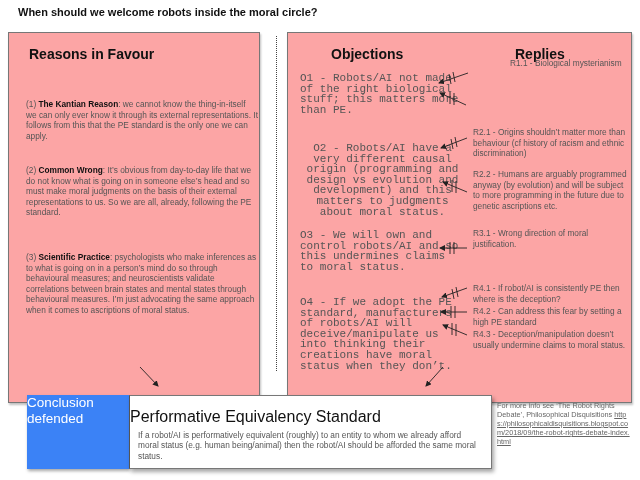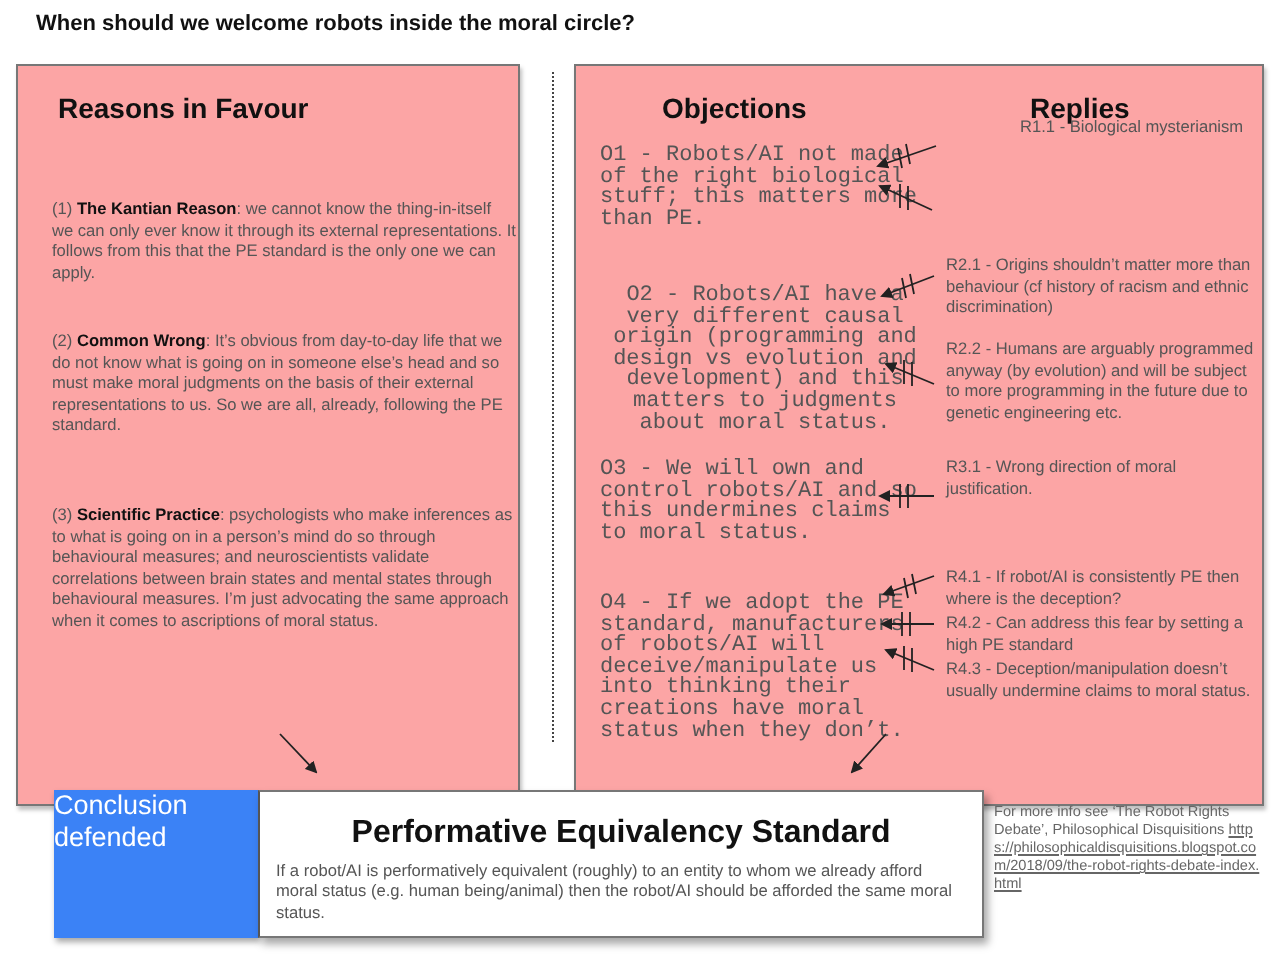--- a/index.html
+++ b/index.html
@@ -51,22 +51,22 @@
     font-size: 13.5px; line-height: 16px;
     display: flex; align-items: flex-start; 
     box-shadow: 1px 2px 3px rgba(0,0,0,0.35);
   }
   .concl-white {
     position: absolute; left: 129px; top: 395px; width: 363px; height: 74px;
     background: #fff; border: 1px solid #777; border-left: 1px solid #555;
     box-shadow: 2px 3px 4px rgba(0,0,0,0.35);
   }
   .concl-title {
-    position: absolute; left: 0; width: 100%; top: 12px; text-align: center;
-    font-size: 16px; font-weight: bold; color: #111; padding-left: 52px;
+    position: absolute; left: 0; width: 100%; top: 12px; 
+    font-size: 16px; font-weight: normal; color: #111; padding-left: 52px;
   }
   .concl-text {
     position: absolute; left: 8px; top: 34px; width: 345px;
     font-size: 8.3px; line-height: 10.3px; color: #555;
   }
 
   .more-info {
     position: absolute; left: 497px; top: 401px; width: 135px;
     font-size: 7.3px; line-height: 9px; color: #666;
   }
@@ -102,21 +102,21 @@
   <div class="panel-heading" style="left:43px; top:13px;">Objections</div>
   <div class="panel-heading" style="left:227px; top:13px;">Replies</div>
 
   <div class="obj" style="top:40px;">O1 - Robots/AI not made of the right biological stuff; this matters more than PE.</div>
   <div class="obj" style="top:110px;text-align:center;">O2 - Robots/AI have a very different causal origin (programming and design vs evolution and development) and this matters to judgments about moral status.</div>
   <div class="obj" style="top:197px;">O3 - We will own and control robots/AI and so this undermines claims to moral status.</div>
   <div class="obj" style="top:264px;">O4 - If we adopt the PE standard, manufacturers of robots/AI will deceive/manipulate us into thinking their creations have moral status when they don’t.</div>
 
   <div class="rep" style="top:25px;padding-left:37px;">R1.1 - Biological mysterianism</div>
   <div class="rep" style="top:94px;">R2.1 - Origins shouldn’t matter more than behaviour (cf history of racism and ethnic discrimination)</div>
-  <div class="rep" style="top:136px;">R2.2 - Humans are arguably programmed anyway (by evolution) and will be subject to more programming in the future due to genetic engineering etc.</div>
+  <div class="rep" style="top:136px;">R2.2 - Humans are arguably programmed anyway (by evolution) and will be subject to more programming in the future due to genetic ascriptions etc.</div>
   <div class="rep" style="top:195px;">R3.1 - Wrong direction of moral justification.</div>
   <div class="rep" style="top:250px;">R4.1 - If robot/AI is consistently PE then where is the deception?</div>
   <div class="rep" style="top:273px;">R4.2 - Can address this fear by setting a high PE standard</div>
   <div class="rep" style="top:296px;">R4.3 - Deception/manipulation doesn’t usually undermine claims to moral status.</div>
 </div>
 
 <svg class="arrows" width="640" height="480">
   <defs>
     <marker id="ah" markerWidth="6" markerHeight="6" refX="5" refY="3" orient="auto" markerUnits="userSpaceOnUse">
       <path d="M0,0 L6,3 L0,6 z" fill="#222"></path>

